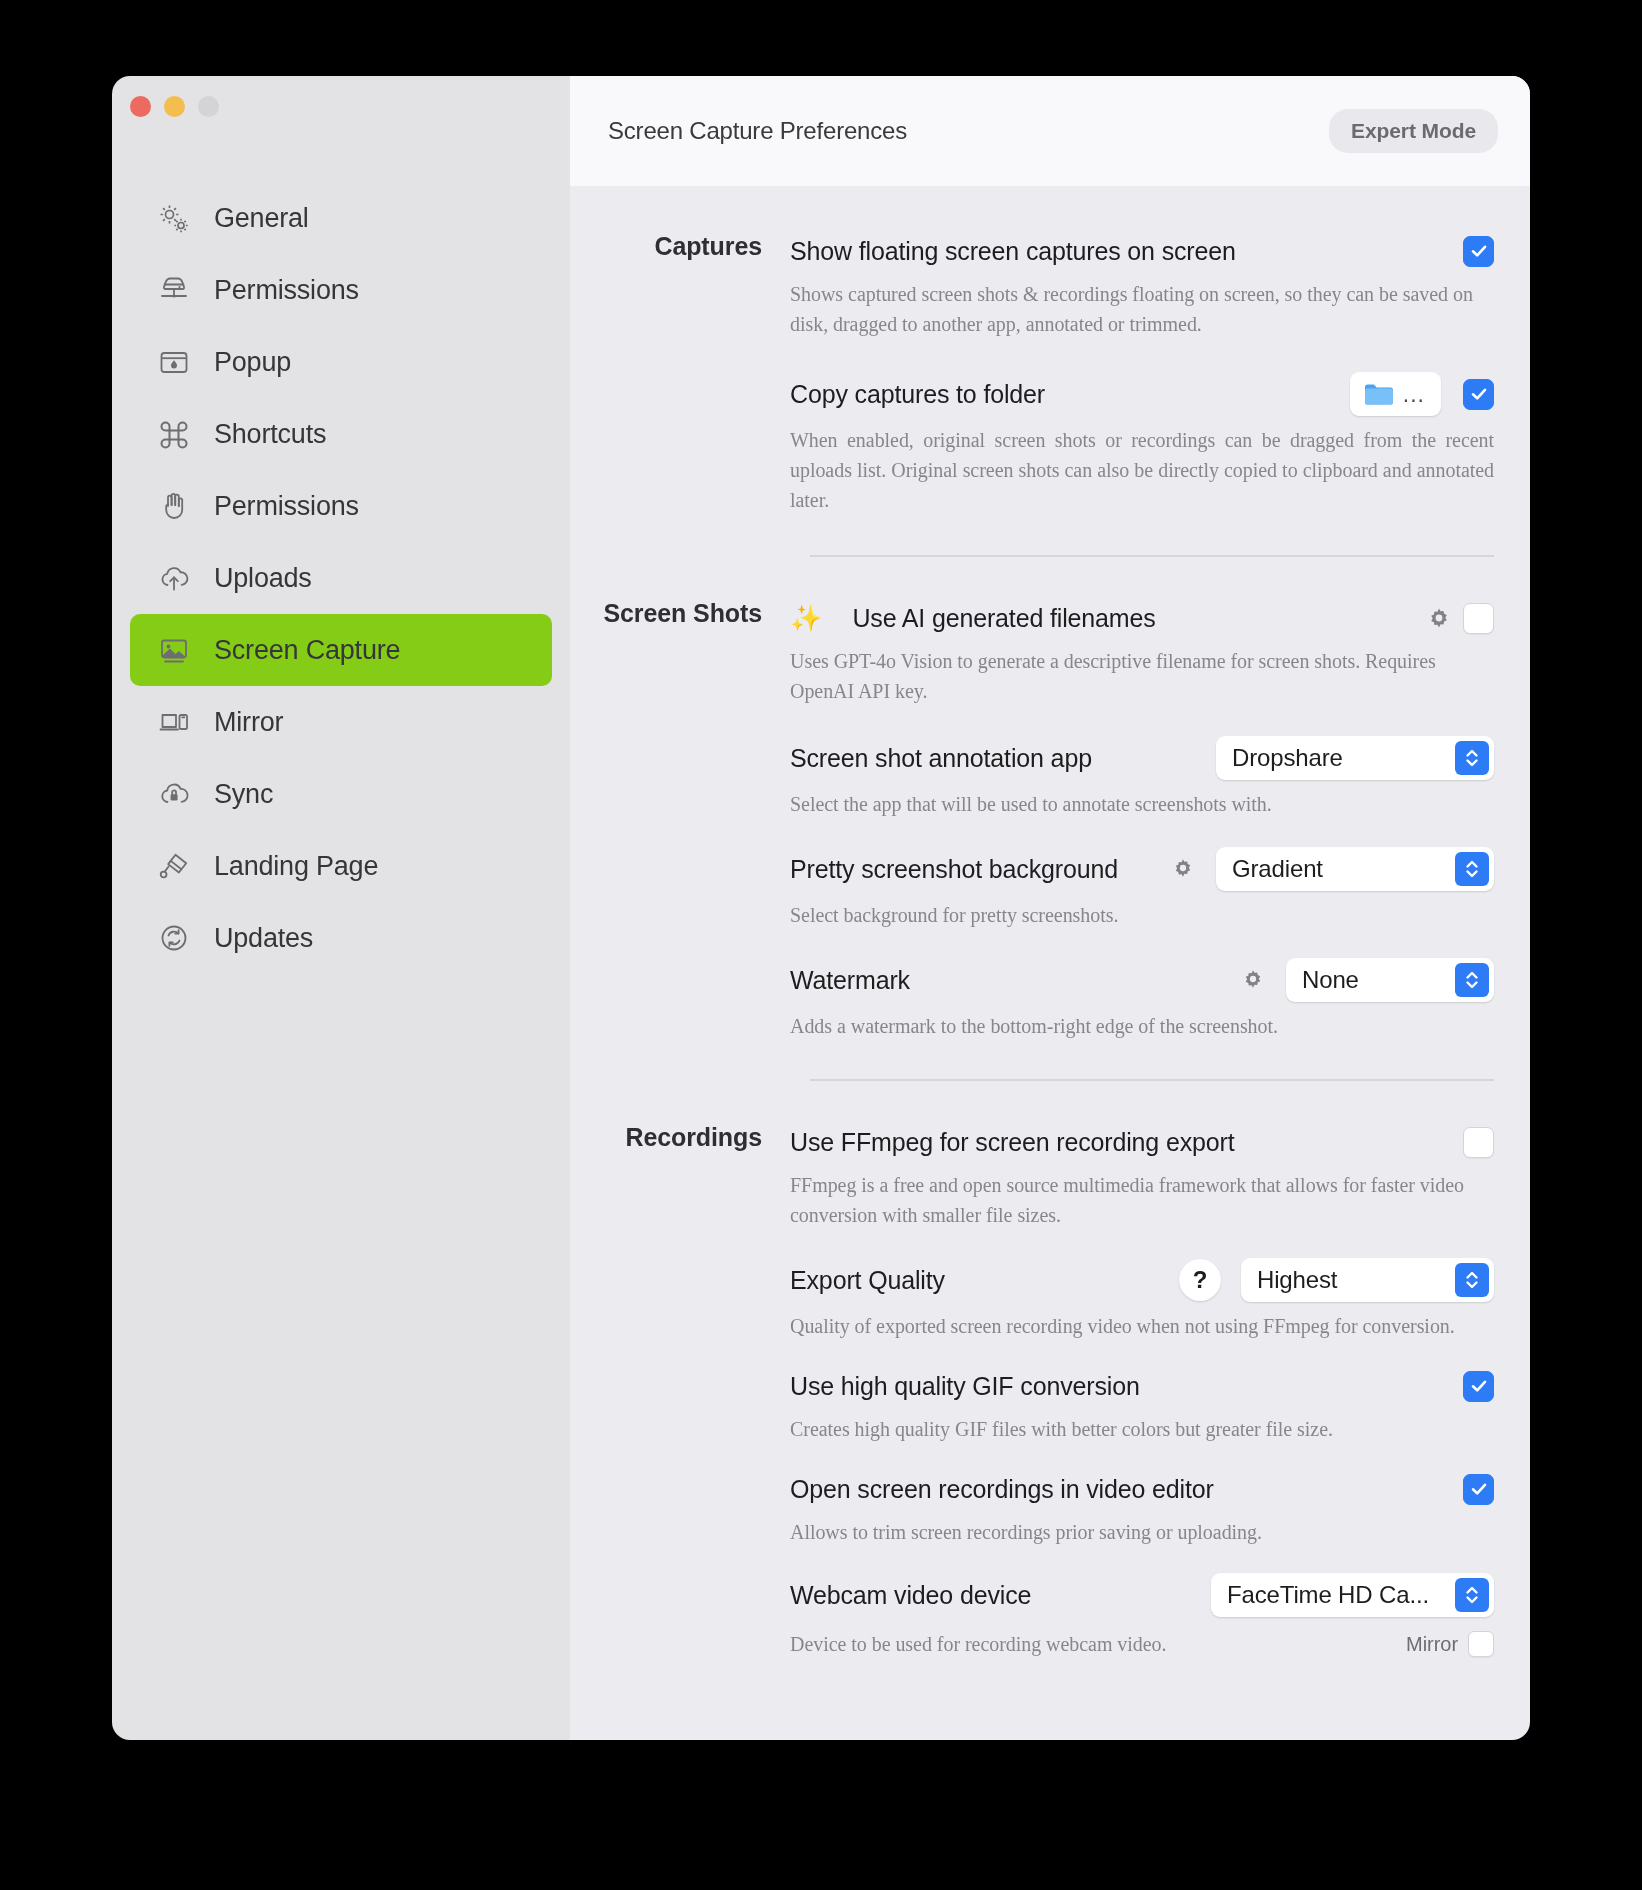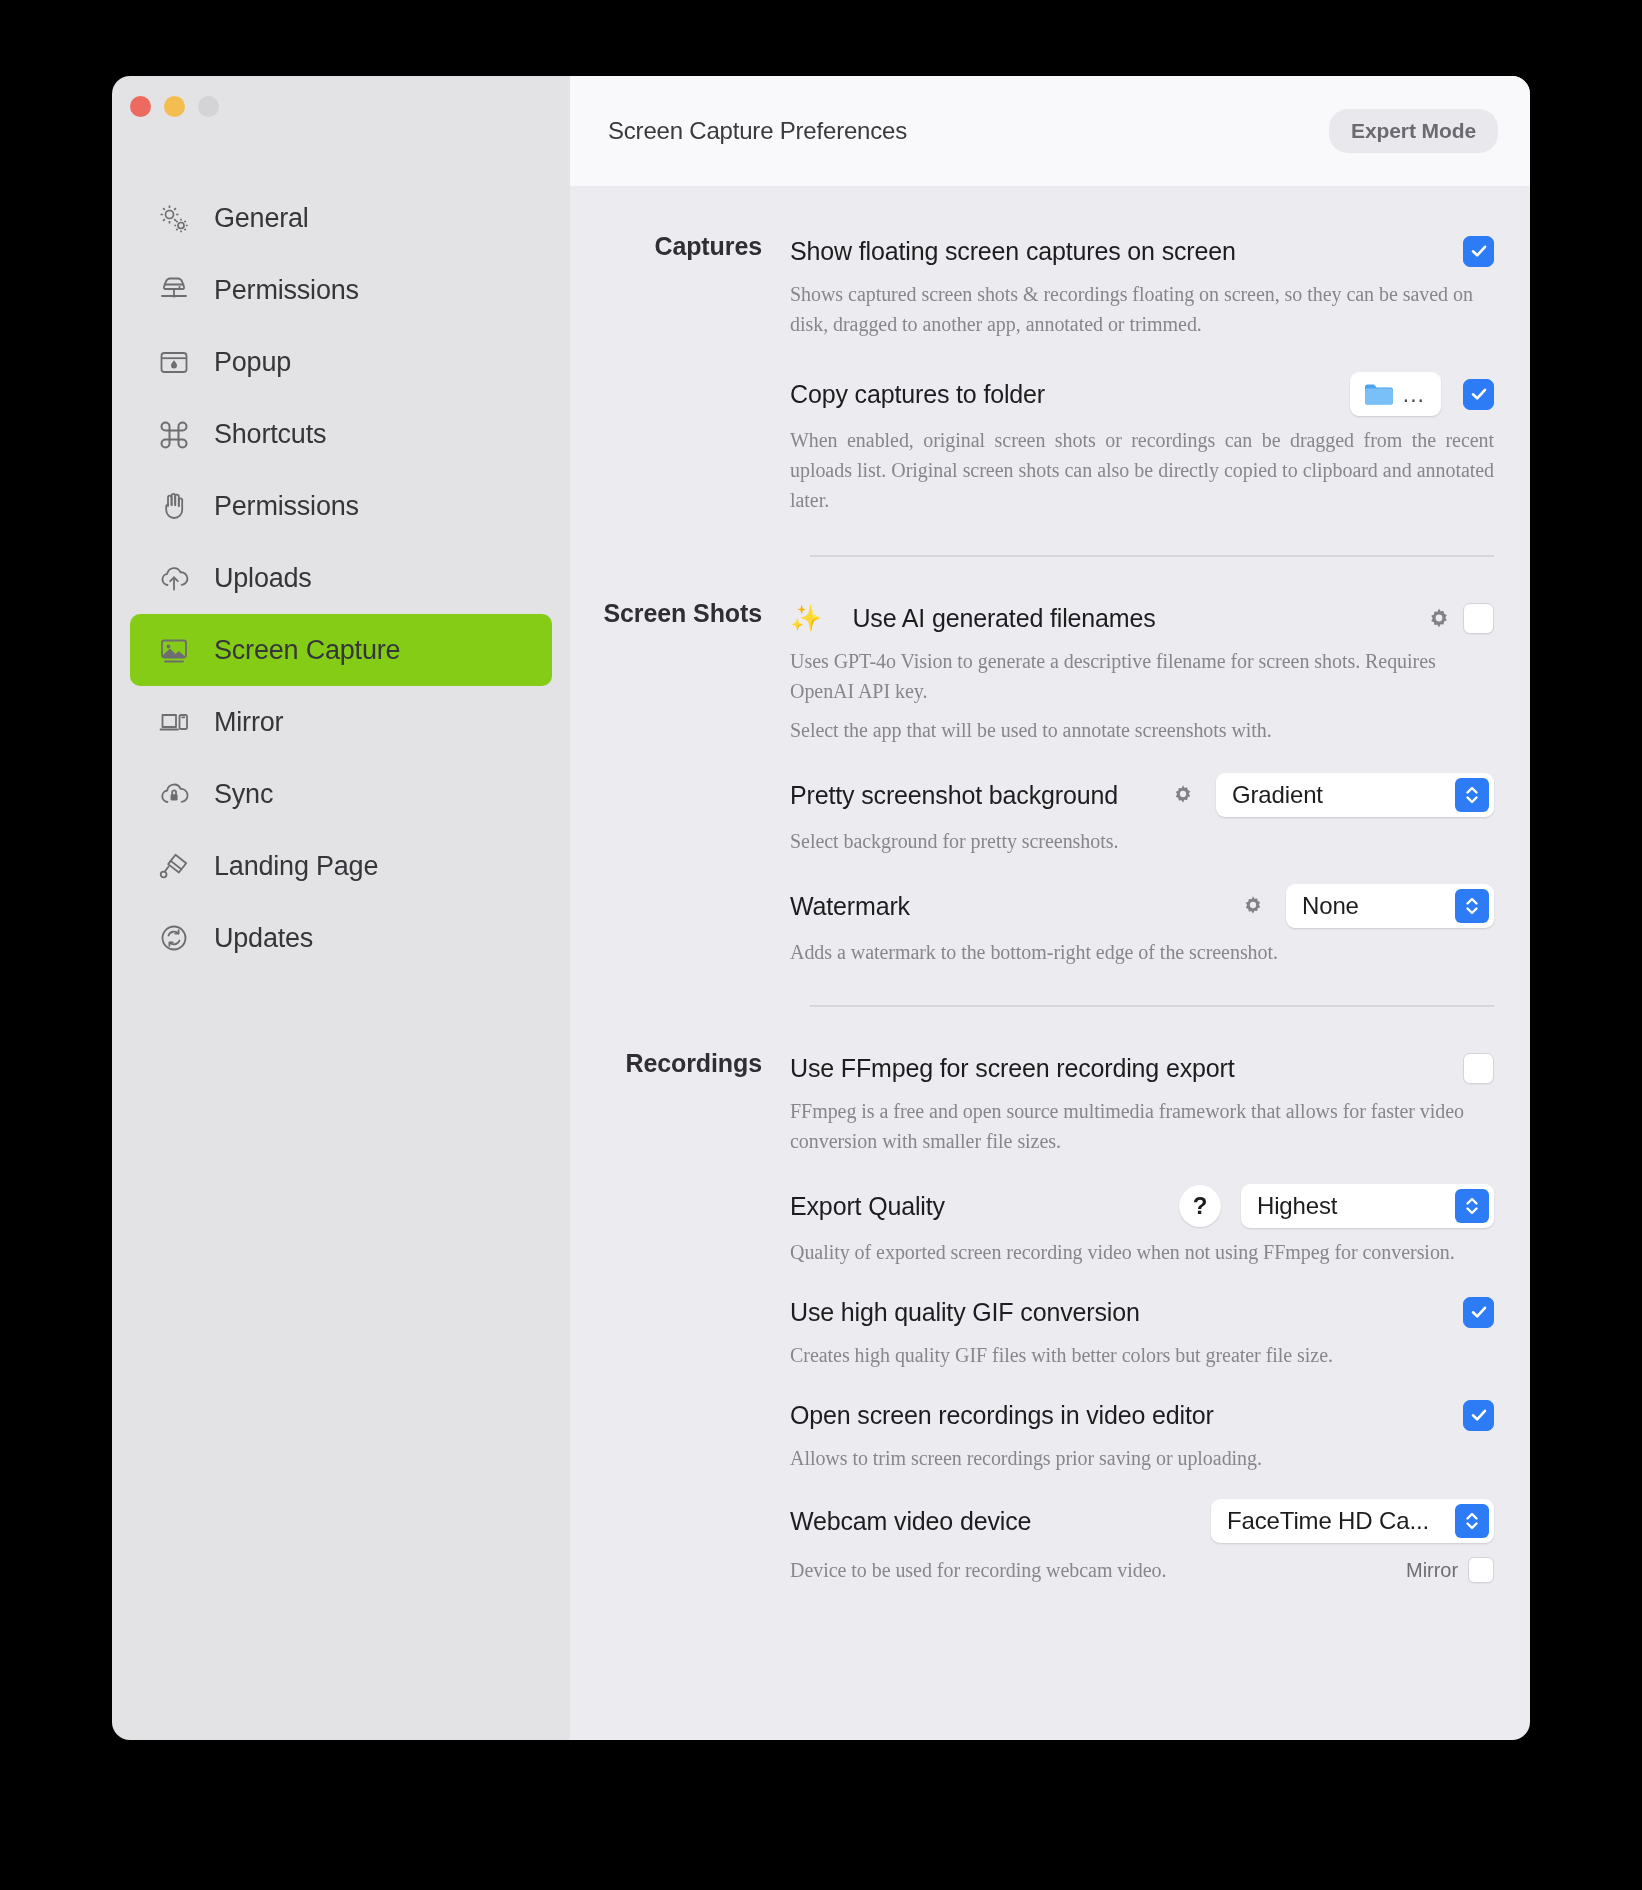--- a/index.html
+++ b/index.html
@@ -447,20 +447,33 @@
                 <path d="M14 9.2a4.8 4.8 0 1 0 0 9.6 4.8 4.8 0 0 0 0-9.6zm0 7.1a2.3 2.3 0 1 1 0-4.6 2.3 2.3 0 0 1 0 4.6z"></path>
                 <path d="M25.4 12.1h-2a9.6 9.6 0 0 0-.9-2.2l1.4-1.4a1.3 1.3 0 0 0 0-1.8l-1.6-1.6a1.3 1.3 0 0 0-1.8 0l-1.4 1.4a9.6 9.6 0 0 0-2.2-.9v-2A1.3 1.3 0 0 0 15.6 2.3h-3.2a1.3 1.3 0 0 0-1.3 1.3v2a9.6 9.6 0 0 0-2.2.9L7.5 5.1a1.3 1.3 0 0 0-1.8 0L4.1 6.7a1.3 1.3 0 0 0 0 1.8l1.4 1.4a9.6 9.6 0 0 0-.9 2.2h-2A1.3 1.3 0 0 0 1.3 13.4v3.2a1.3 1.3 0 0 0 1.3 1.3h2a9.6 9.6 0 0 0 .9 2.2l-1.4 1.4a1.3 1.3 0 0 0 0 1.8l1.6 1.6a1.3 1.3 0 0 0 1.8 0l1.4-1.4a9.6 9.6 0 0 0 2.2.9v2a1.3 1.3 0 0 0 1.3 1.3h3.2a1.3 1.3 0 0 0 1.3-1.3v-2a9.6 9.6 0 0 0 2.2-.9l1.4 1.4a1.3 1.3 0 0 0 1.8 0l1.6-1.6a1.3 1.3 0 0 0 0-1.8l-1.4-1.4a9.6 9.6 0 0 0 .9-2.2h2a1.3 1.3 0 0 0 1.3-1.3v-3.2a1.3 1.3 0 0 0-1.3-1.3z" opacity="0"></path>
                 <path d="M14 4.6l1.5 2.6 3-.3.6 2.9 2.7 1.3-1.5 2.6 1.5 2.6-2.7 1.3-.6 2.9-3-.3L14 23.4l-1.5-2.6-3 .3-.6-2.9-2.7-1.3 1.5-2.6-1.5-2.6 2.7-1.3.6-2.9 3 .3z"></path>
                 <circle cx="14" cy="14" r="3.4" fill="#ececf0"></circle>
               </svg>
             </span>
             <div class="cb off"></div>
           </div>
           <div class="desc" style="max-width:815px;">Uses GPT-4o Vision to generate a descriptive filename for screen shots. Requires OpenAI API key.</div>
 
+          <div class="row" style="margin-top:30px;">
+            <div class="row-title">Screen shot annotation app</div>
+            <div class="spacer"></div>
+            <div class="select" style="width:278px;">
+              <span class="select-value">Dropshare</span>
+              <span class="stepper">
+                <svg width="18" height="24" viewBox="0 0 18 24" fill="none" stroke="#ffffff" stroke-width="2.4" stroke-linecap="round" stroke-linejoin="round">
+                    <path d="M4.5 9.5 L9 5 L13.5 9.5"></path>
+                    <path d="M4.5 14.5 L9 19 L13.5 14.5"></path>
+                  </svg>
+              </span>
+            </div>
+          </div>
           <div class="desc">Select the app that will be used to annotate screenshots with.</div>
 
           <div class="row" style="margin-top:28px;">
             <div class="row-title">Pretty screenshot background</div>
             <div class="spacer"></div>
             <span class="gear" style="margin-right:8px;">
               <svg width="26" height="26" viewBox="0 0 28 28" fill="currentColor">
                 <path d="M14 4.6l1.5 2.6 3-.3.6 2.9 2.7 1.3-1.5 2.6 1.5 2.6-2.7 1.3-.6 2.9-3-.3L14 23.4l-1.5-2.6-3 .3-.6-2.9-2.7-1.3 1.5-2.6-1.5-2.6 2.7-1.3.6-2.9 3 .3z"></path>
                 <circle cx="14" cy="14" r="3.4" fill="#ececf0"></circle>
               </svg>

